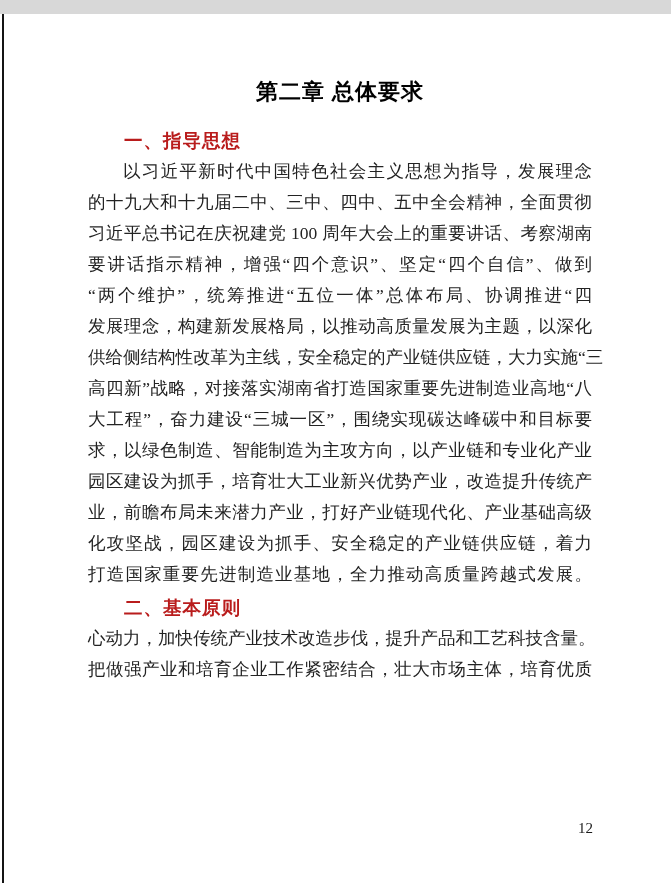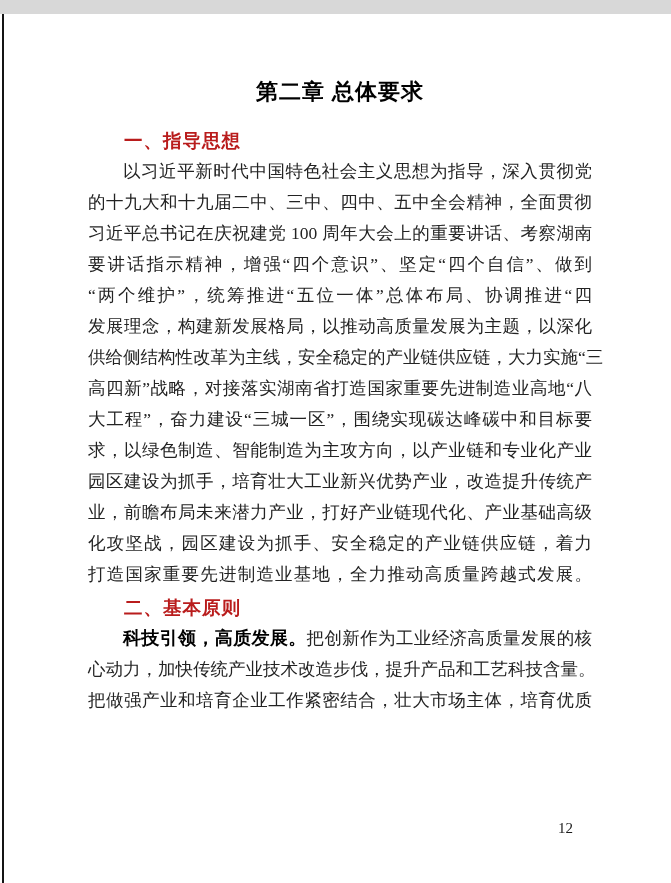--- a/index.html
+++ b/index.html
@@ -56,54 +56,53 @@
   }
   .line.indent { text-indent: 35px; }
   .lead-bold {
     font-family: "Liberation Sans", "DejaVu Sans", sans-serif;
     font-weight: 700;
     font-size: 18px;
     color: #000000;
   }
   .page-number {
     position: absolute;
-    left: 558px; top: 806px;
+    left: 578px; top: 806px;
     font-size: 15px;
     color: #1a1a1a;
     font-family: "Liberation Serif", "DejaVu Serif", serif;
   }
 </style>
 </head>
 <body>
 
 <div class="page">
   <div class="scan-edge-left"></div>
   <div class="scan-edge-bottom"></div>
 
   <div class="content">
     <div class="chapter-title">第二章 总体要求</div>
 
     <div class="section-heading">一、指导思想</div>
 
-    <div class="line indent">以习近平新时代中国特色社会主义思想为指导，深入贯彻党</div>
+    <div class="line indent">以习近平新时代中国特色社会主义思想为指导，发展理念</div>
     <div class="line">的十九大和十九届二中、三中、四中、五中全会精神，全面贯彻</div>
     <div class="line">习近平总书记在庆祝建党 100 周年大会上的重要讲话、考察湖南</div>
     <div class="line">要讲话指示精神，增强“四个意识”、坚定“四个自信”、做到</div>
     <div class="line">“两个维护”，统筹推进“五位一体”总体布局、协调推进“四</div>
     <div class="line">发展理念，构建新发展格局，以推动高质量发展为主题，以深化</div>
     <div class="line">供给侧结构性改革为主线，安全稳定的产业链供应链，大力实施“三</div>
     <div class="line">高四新”战略，对接落实湖南省打造国家重要先进制造业高地“八</div>
     <div class="line">大工程”，奋力建设“三城一区”，围绕实现碳达峰碳中和目标要</div>
     <div class="line">求，以绿色制造、智能制造为主攻方向，以产业链和专业化产业</div>
     <div class="line">园区建设为抓手，培育壮大工业新兴优势产业，改造提升传统产</div>
     <div class="line">业，前瞻布局未来潜力产业，打好产业链现代化、产业基础高级</div>
     <div class="line">化攻坚战，园区建设为抓手、安全稳定的产业链供应链，着力</div>
     <div class="line">打造国家重要先进制造业基地，全力推动高质量跨越式发展。</div>
 
     <div class="section-heading second">二、基本原则</div>
 
-    <div class="line indent"><b class="lead-bold">科技引领，高质发展。</b><span>把创新作为工业经济高质量发展的核</span></div>
     <div class="line">心动力，加快传统产业技术改造步伐，提升产品和工艺科技含量。</div>
     <div class="line">把做强产业和培育企业工作紧密结合，壮大市场主体，培育优质</div>
   </div>
 
   <div class="page-number">12</div>
 </div>
 
 </body></html>

